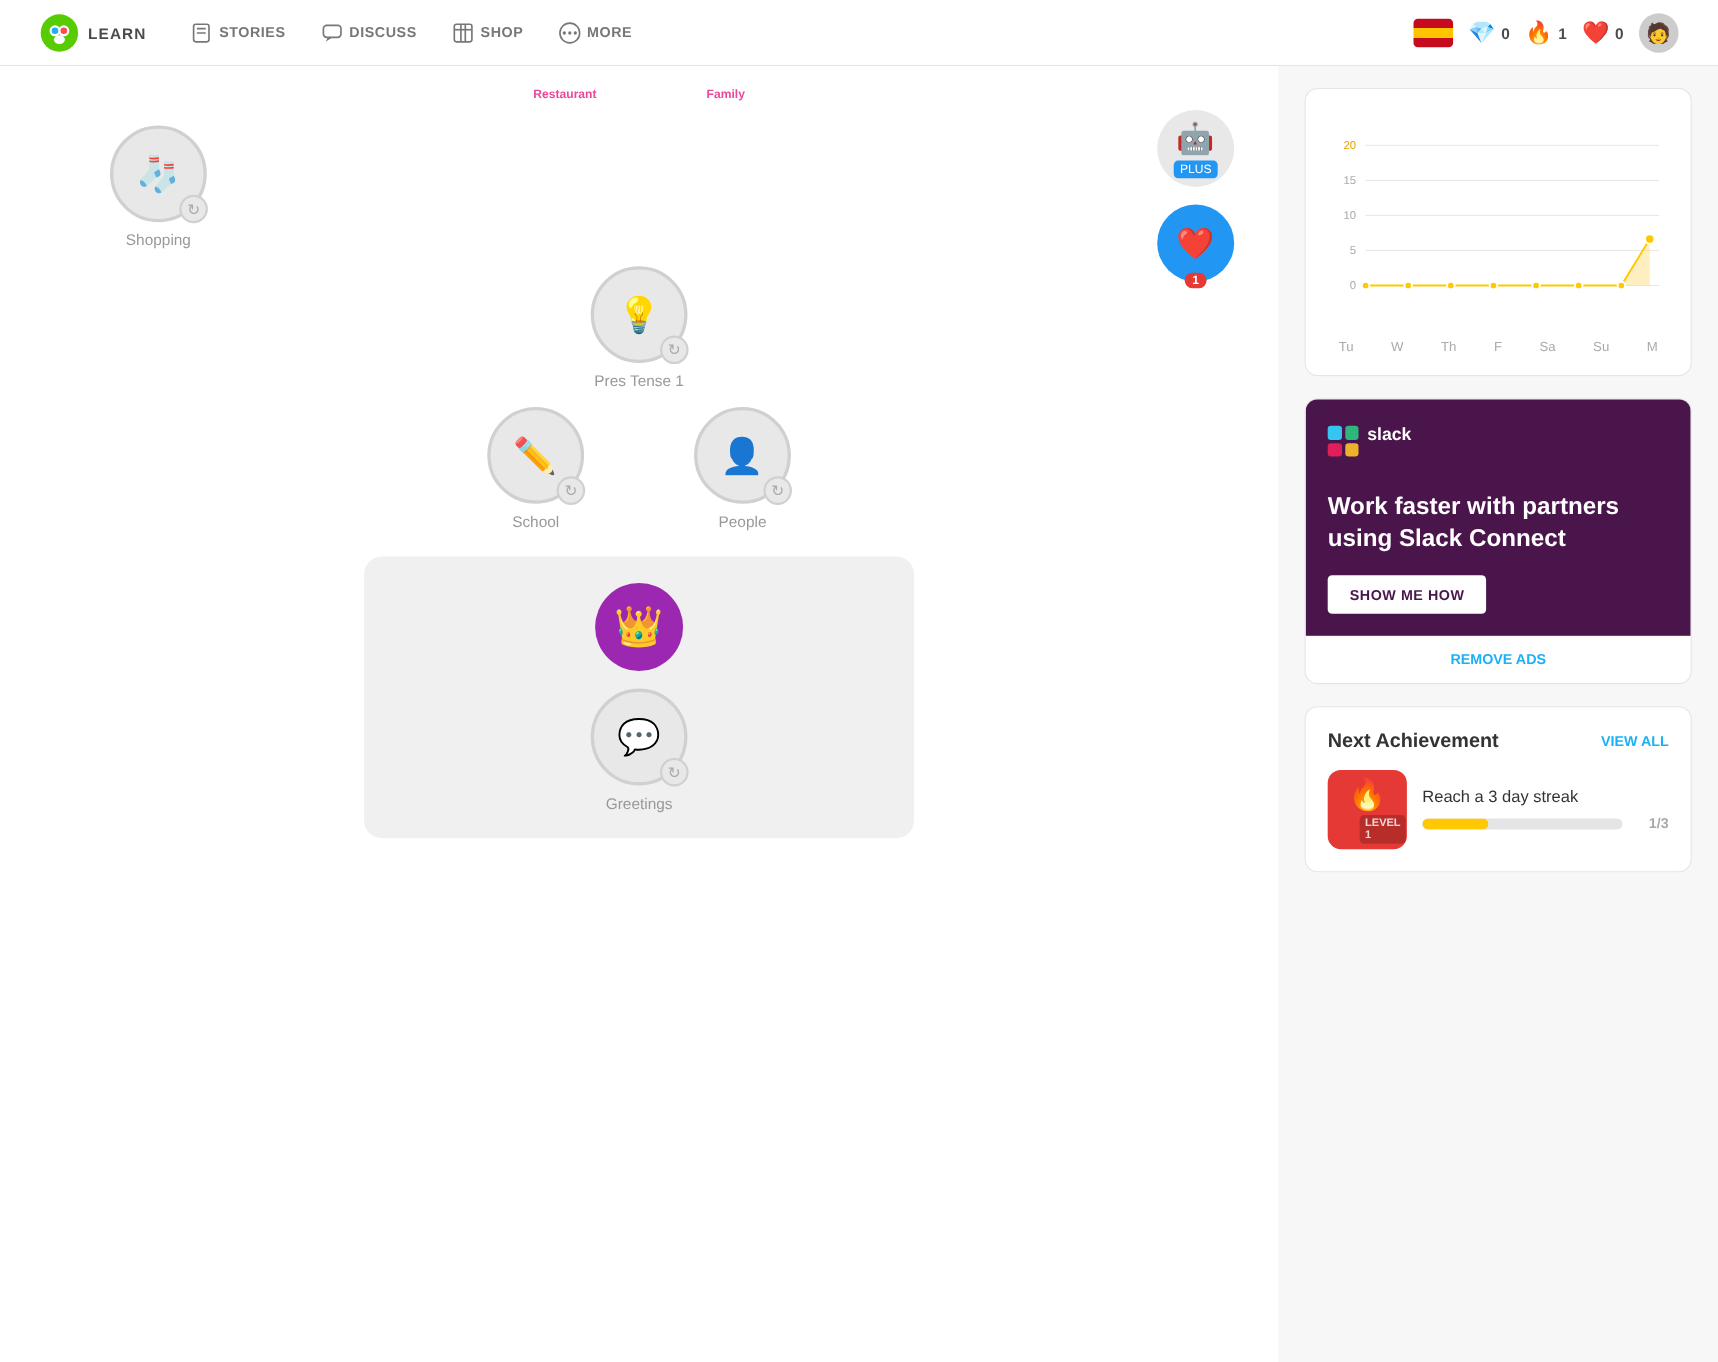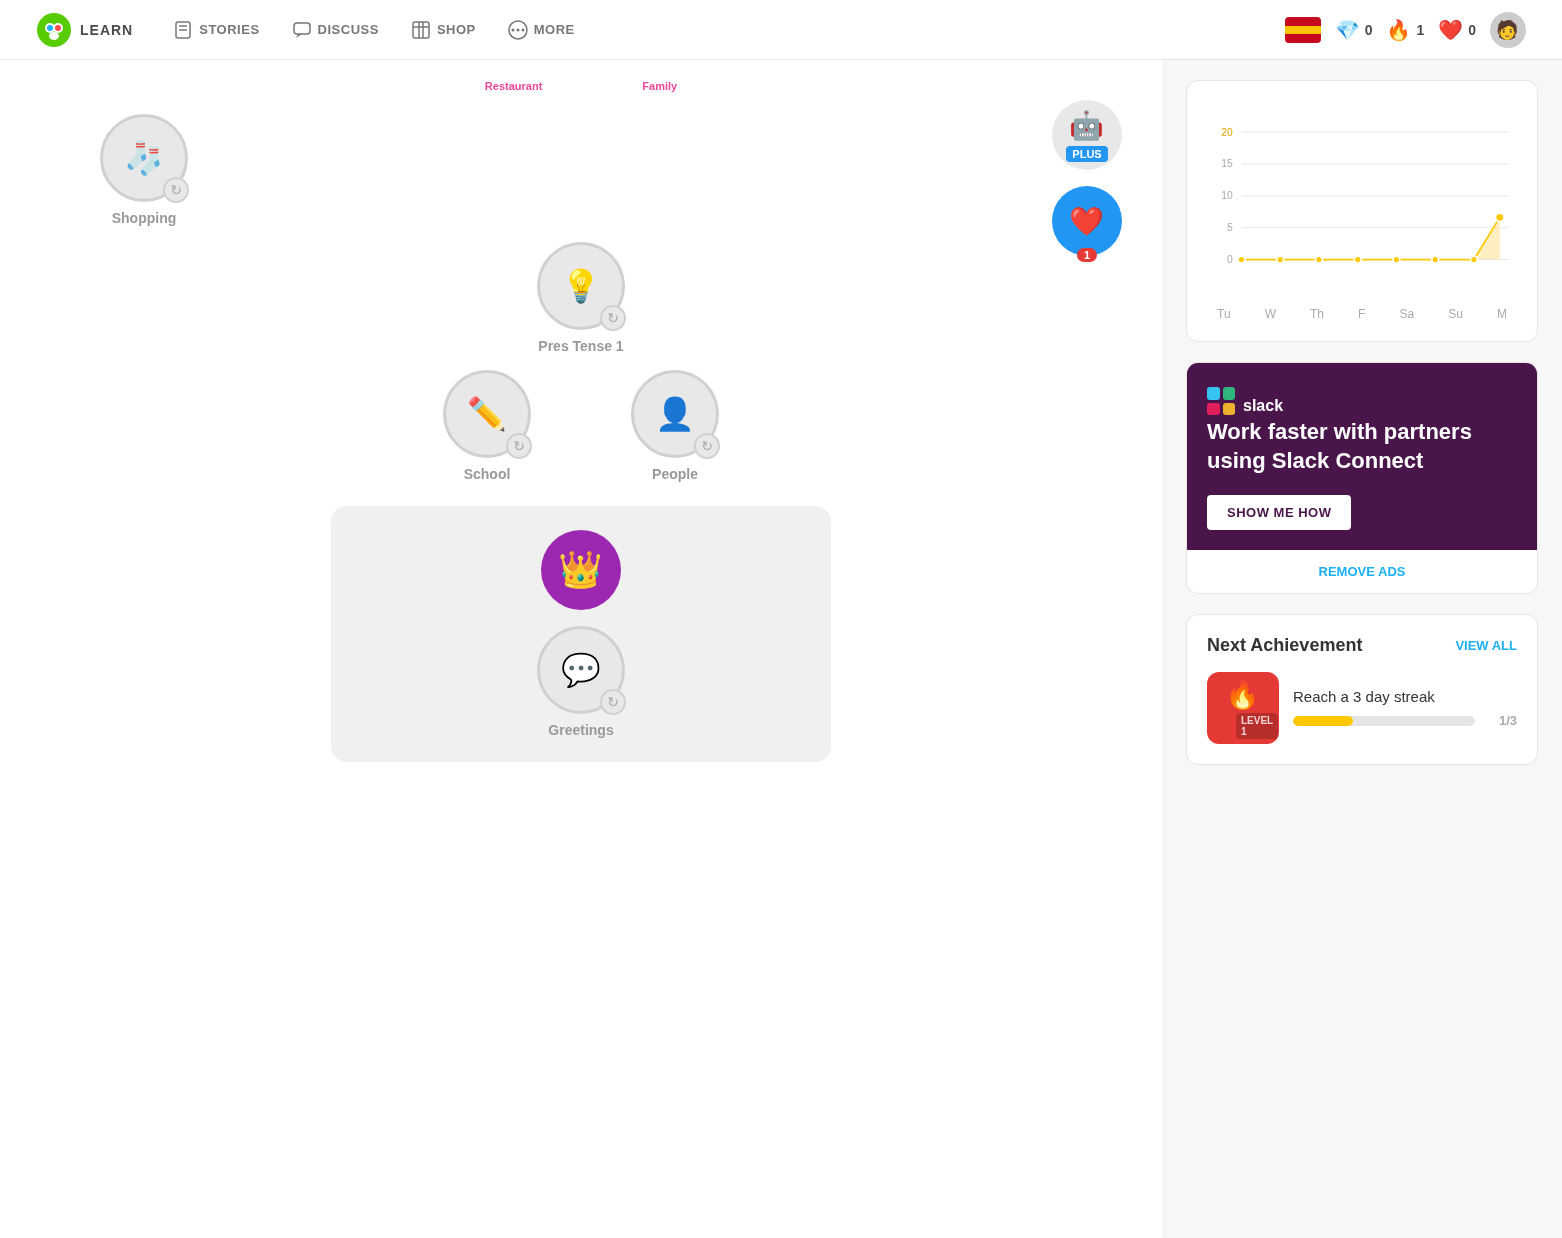--- a/index.html
+++ b/index.html
@@ -23,45 +23,45 @@
     .left-col { flex: 1; padding: 20px 40px; display: flex; flex-direction: column; align-items: center; min-height: 1180px; background: #fff; }
     .right-col { width: 400px; padding: 20px 24px; display: flex; flex-direction: column; gap: 20px; }
 
     
     .top-labels { display: flex; gap: 100px; margin-bottom: 12px; }
     .top-label { font-size: 11px; font-weight: 700; color: #ec4899; }
     .lesson-node { display: flex; flex-direction: column; align-items: center; gap: 8px; cursor: pointer; }
     .node-circle { width: 88px; height: 88px; border-radius: 50%; background: #e8e8e8; display: flex; align-items: center; justify-content: center; position: relative; border: 3px solid #d0d0d0; }
     .node-circle::after { content: '↻'; position: absolute; bottom: -4px; right: -4px; background: #e8e8e8; border-radius: 50%; width: 22px; height: 22px; display: flex; align-items: center; justify-content: center; font-size: 14px; color: #aaa; border: 2px solid #d0d0d0; }
     .node-icon { font-size: 32px; color: #ccc; }
-    .node-label { font-size: 14px; font-weight: 700; color: #999; }
+    .node-label { font-size: 14px; font-weight: 400; color: #999; }
 
     
     .side-badges { position: absolute; right: 40px; top: 40px; display: flex; flex-direction: column; gap: 16px; align-items: center; }
     .plus-badge { width: 70px; height: 70px; border-radius: 50%; background: #e8e8e8; display: flex; align-items: center; justify-content: center; cursor: pointer; flex-direction: column; }
-    .plus-badge-label { background: #2196f3; color: #fff; font-size: 11px; font-weight: 700; border-radius: 4px; padding: 2px 6px; margin-top: 4px; }
+    .plus-badge-label { background: #2196f3; color: #fff; font-size: 11px; font-weight: 400; border-radius: 4px; padding: 2px 6px; margin-top: 4px; }
     .heart-badge { width: 70px; height: 70px; border-radius: 50%; background: #2196f3; display: flex; align-items: center; justify-content: center; cursor: pointer; position: relative; }
     .heart-count { position: absolute; bottom: -6px; left: 50%; transform: translateX(-50%); background: #e53935; color: #fff; font-size: 11px; font-weight: 700; border-radius: 10px; padding: 1px 7px; }
 
     
     .locked-section { background: #f0f0f0; border-radius: 16px; padding: 24px 40px; display: flex; flex-direction: column; align-items: center; margin-top: 20px; width: 100%; max-width: 500px; }
     .trophy-node { width: 80px; height: 80px; border-radius: 50%; background: #9c27b0; display: flex; align-items: center; justify-content: center; margin-bottom: 16px; }
     .trophy-icon { font-size: 36px; }
 
     
     .card { background: #fff; border-radius: 12px; border: 1px solid #e5e5e5; padding: 20px; }
     .chart-area { width: 100%; height: 220px; position: relative; }
     .chart-svg { width: 100%; height: 200px; }
     .chart-labels { display: flex; justify-content: space-between; padding: 0 10px; margin-top: 2px; }
     .chart-label { font-size: 12px; color: #aaa; }
 
     
     .ad-card { background: #fff; border-radius: 12px; border: 1px solid #e5e5e5; overflow: hidden; }
     .ad-inner { background: #4a154b; padding: 24px 20px 20px; }
-    .ad-slack-logo { display: flex; align-items: flex-end; gap: 8px; margin-bottom: 3px; }
+    .ad-slack-logo { display: flex; align-items: flex-start; gap: 8px; margin-bottom: 31px; }
     .ad-title { color: #fff; font-size: 22px; font-weight: 700; line-height: 1.3; margin-bottom: 20px; }
     .ad-cta { background: #fff; color: #4a154b; font-size: 13px; font-weight: 700; padding: 10px 20px; border: none; border-radius: 4px; cursor: pointer; letter-spacing: 0.5px; }
     .remove-ads { text-align: center; padding: 14px; font-size: 13px; font-weight: 700; color: #1cb0f6; cursor: pointer; }
 
     
     .achievement-card { background: #fff; border-radius: 12px; border: 1px solid #e5e5e5; padding: 20px; }
     .achievement-header { display: flex; justify-content: space-between; align-items: center; margin-bottom: 16px; }
     .achievement-title { font-size: 18px; font-weight: 700; color: #333; }
     .view-all-link { font-size: 13px; font-weight: 700; color: #1cb0f6; cursor: pointer; }
     .achievement-item { display: flex; align-items: center; gap: 14px; }

